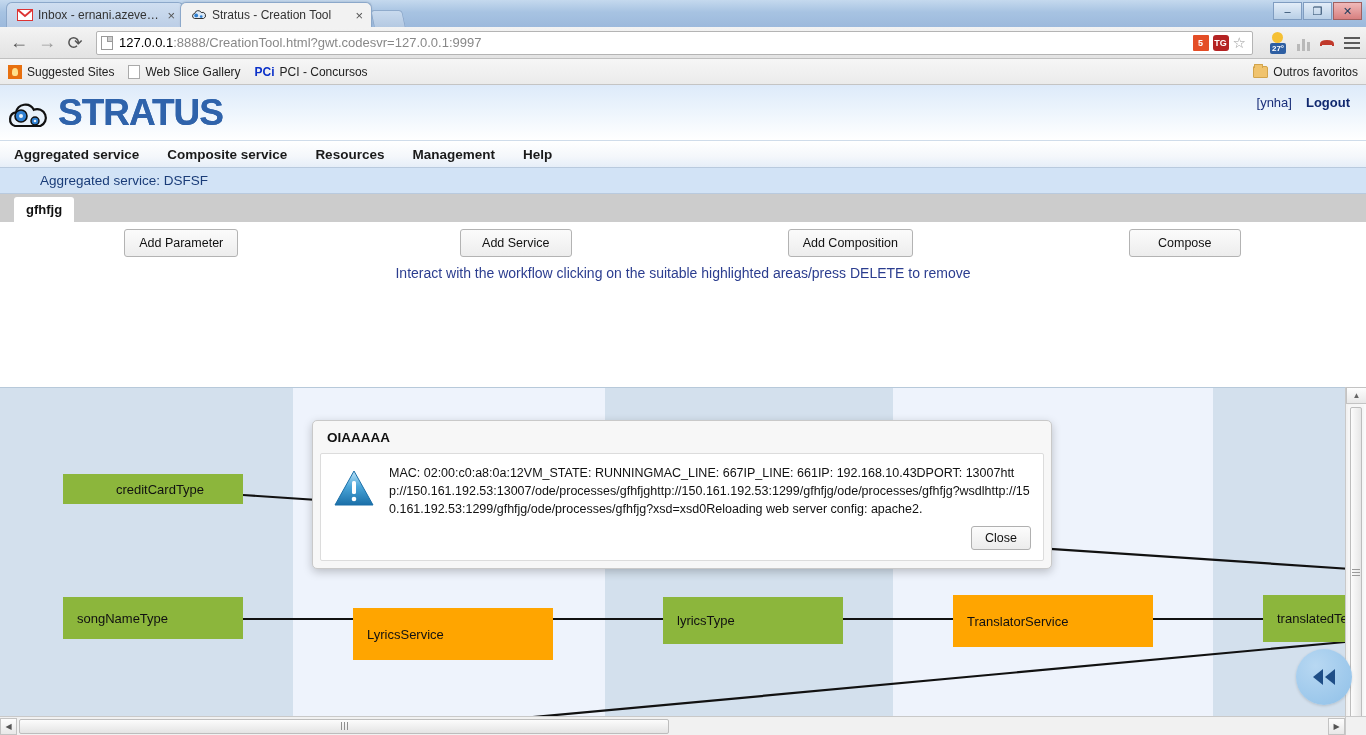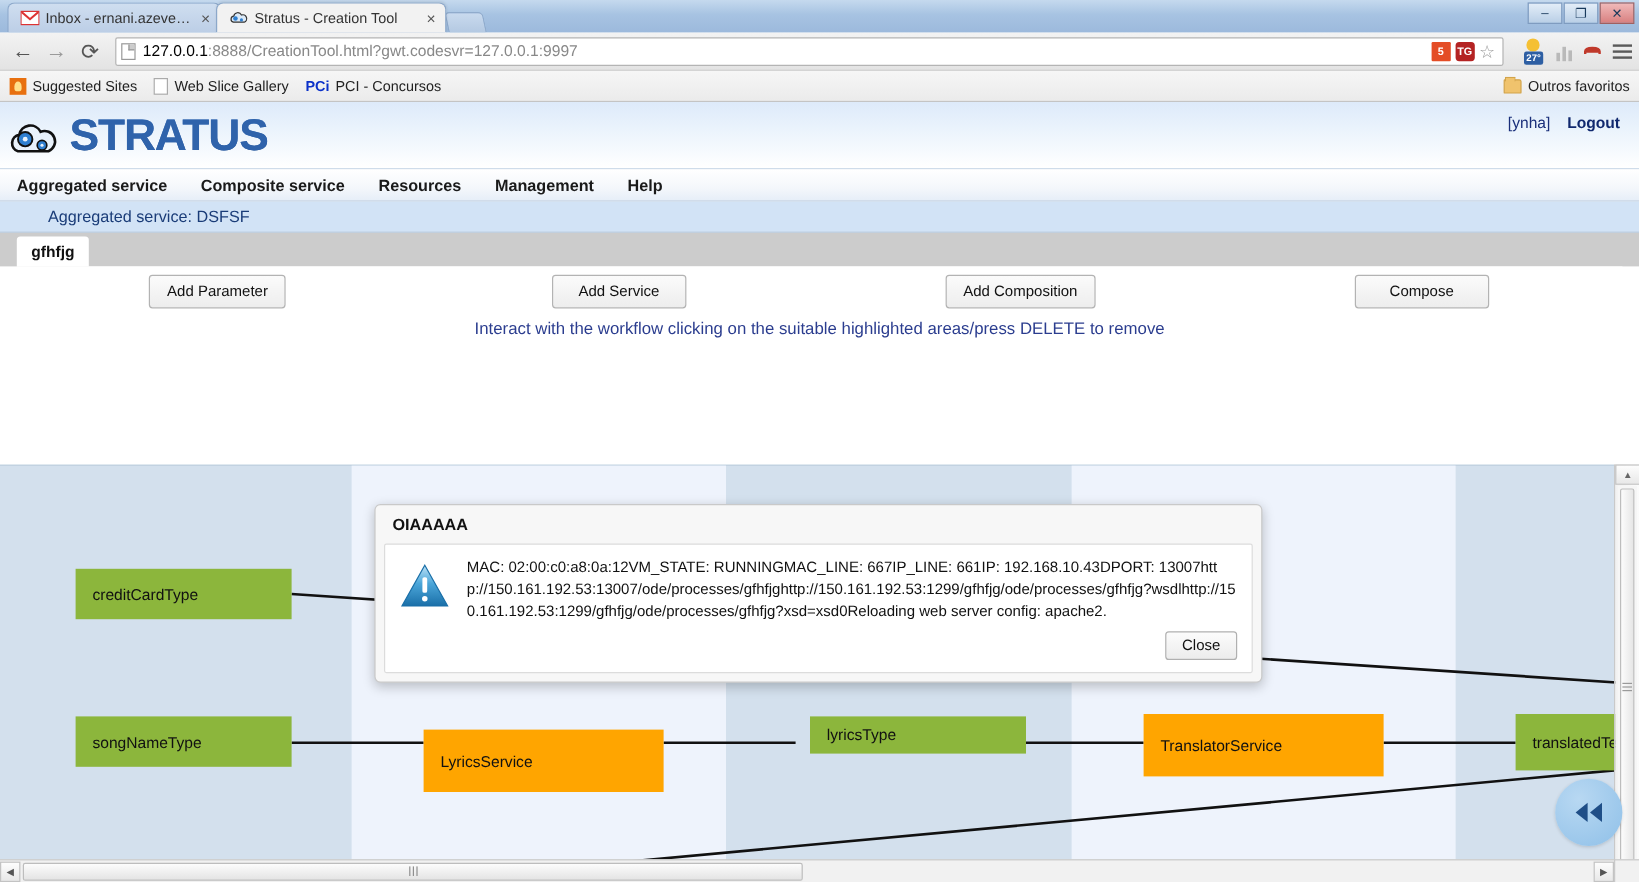--- a/index.html
+++ b/index.html
@@ -508,33 +508,33 @@
       <div class="band" style="left: 293px; width: 312px;"></div>
           <div class="band" style="left: 893px; width: 320px;"></div>
           <svg class="edges" viewBox="0 0 1366 412">
             <line x1="243" y1="107" x2="1366" y2="182" stroke="#111" stroke-width="2.2"></line>
             <line x1="243" y1="231" x2="353" y2="231" stroke="#111" stroke-width="2.2"></line>
             <line x1="553" y1="231" x2="663" y2="231" stroke="#111" stroke-width="2.2"></line>
             <line x1="843" y1="231" x2="953" y2="231" stroke="#111" stroke-width="2.2"></line>
             <line x1="1153" y1="231" x2="1263" y2="231" stroke="#111" stroke-width="2.2"></line>
             <line x1="243" y1="356" x2="1345" y2="254" stroke="#111" stroke-width="2.2"></line>
           </svg>
-          <div class="node param" style="left: 63px; top: 86px; width: 180px; height: 42px;">
+          <div class="node param" style="left: 63px; top: 86px; width: 180px; height: 30px; justify-content: center;">
             <span>creditCardType</span>
           </div>
           <div class="node param" style="left: 63px; top: 209px; width: 180px; height: 42px;">
             <span>songNameType</span>
           </div>
           <div class="node param" style="left: 63px; top: 332px; width: 180px; height: 42px;">
             <span>emailType</span>
           </div>
           <div class="node service" style="left: 353px; top: 220px; width: 200px; height: 52px;">
             <span>LyricsService</span>
           </div>
-          <div class="node param" style="left: 663px; top: 209px; width: 180px; height: 31px; margin-left: 12px;">
+          <div class="node param" style="left: 663px; top: 209px; width: 180px; height: 47px;">
             <span>lyricsType</span>
           </div>
           <div class="node service" style="left: 953px; top: 207px; width: 200px; height: 52px;">
             <span>TranslatorService</span>
           </div>
           <div class="node param" style="left: 1263px; top: 207px; width: 180px; height: 47px;">
             <span>translatedTe</span>
           </div>
         </div>
 

